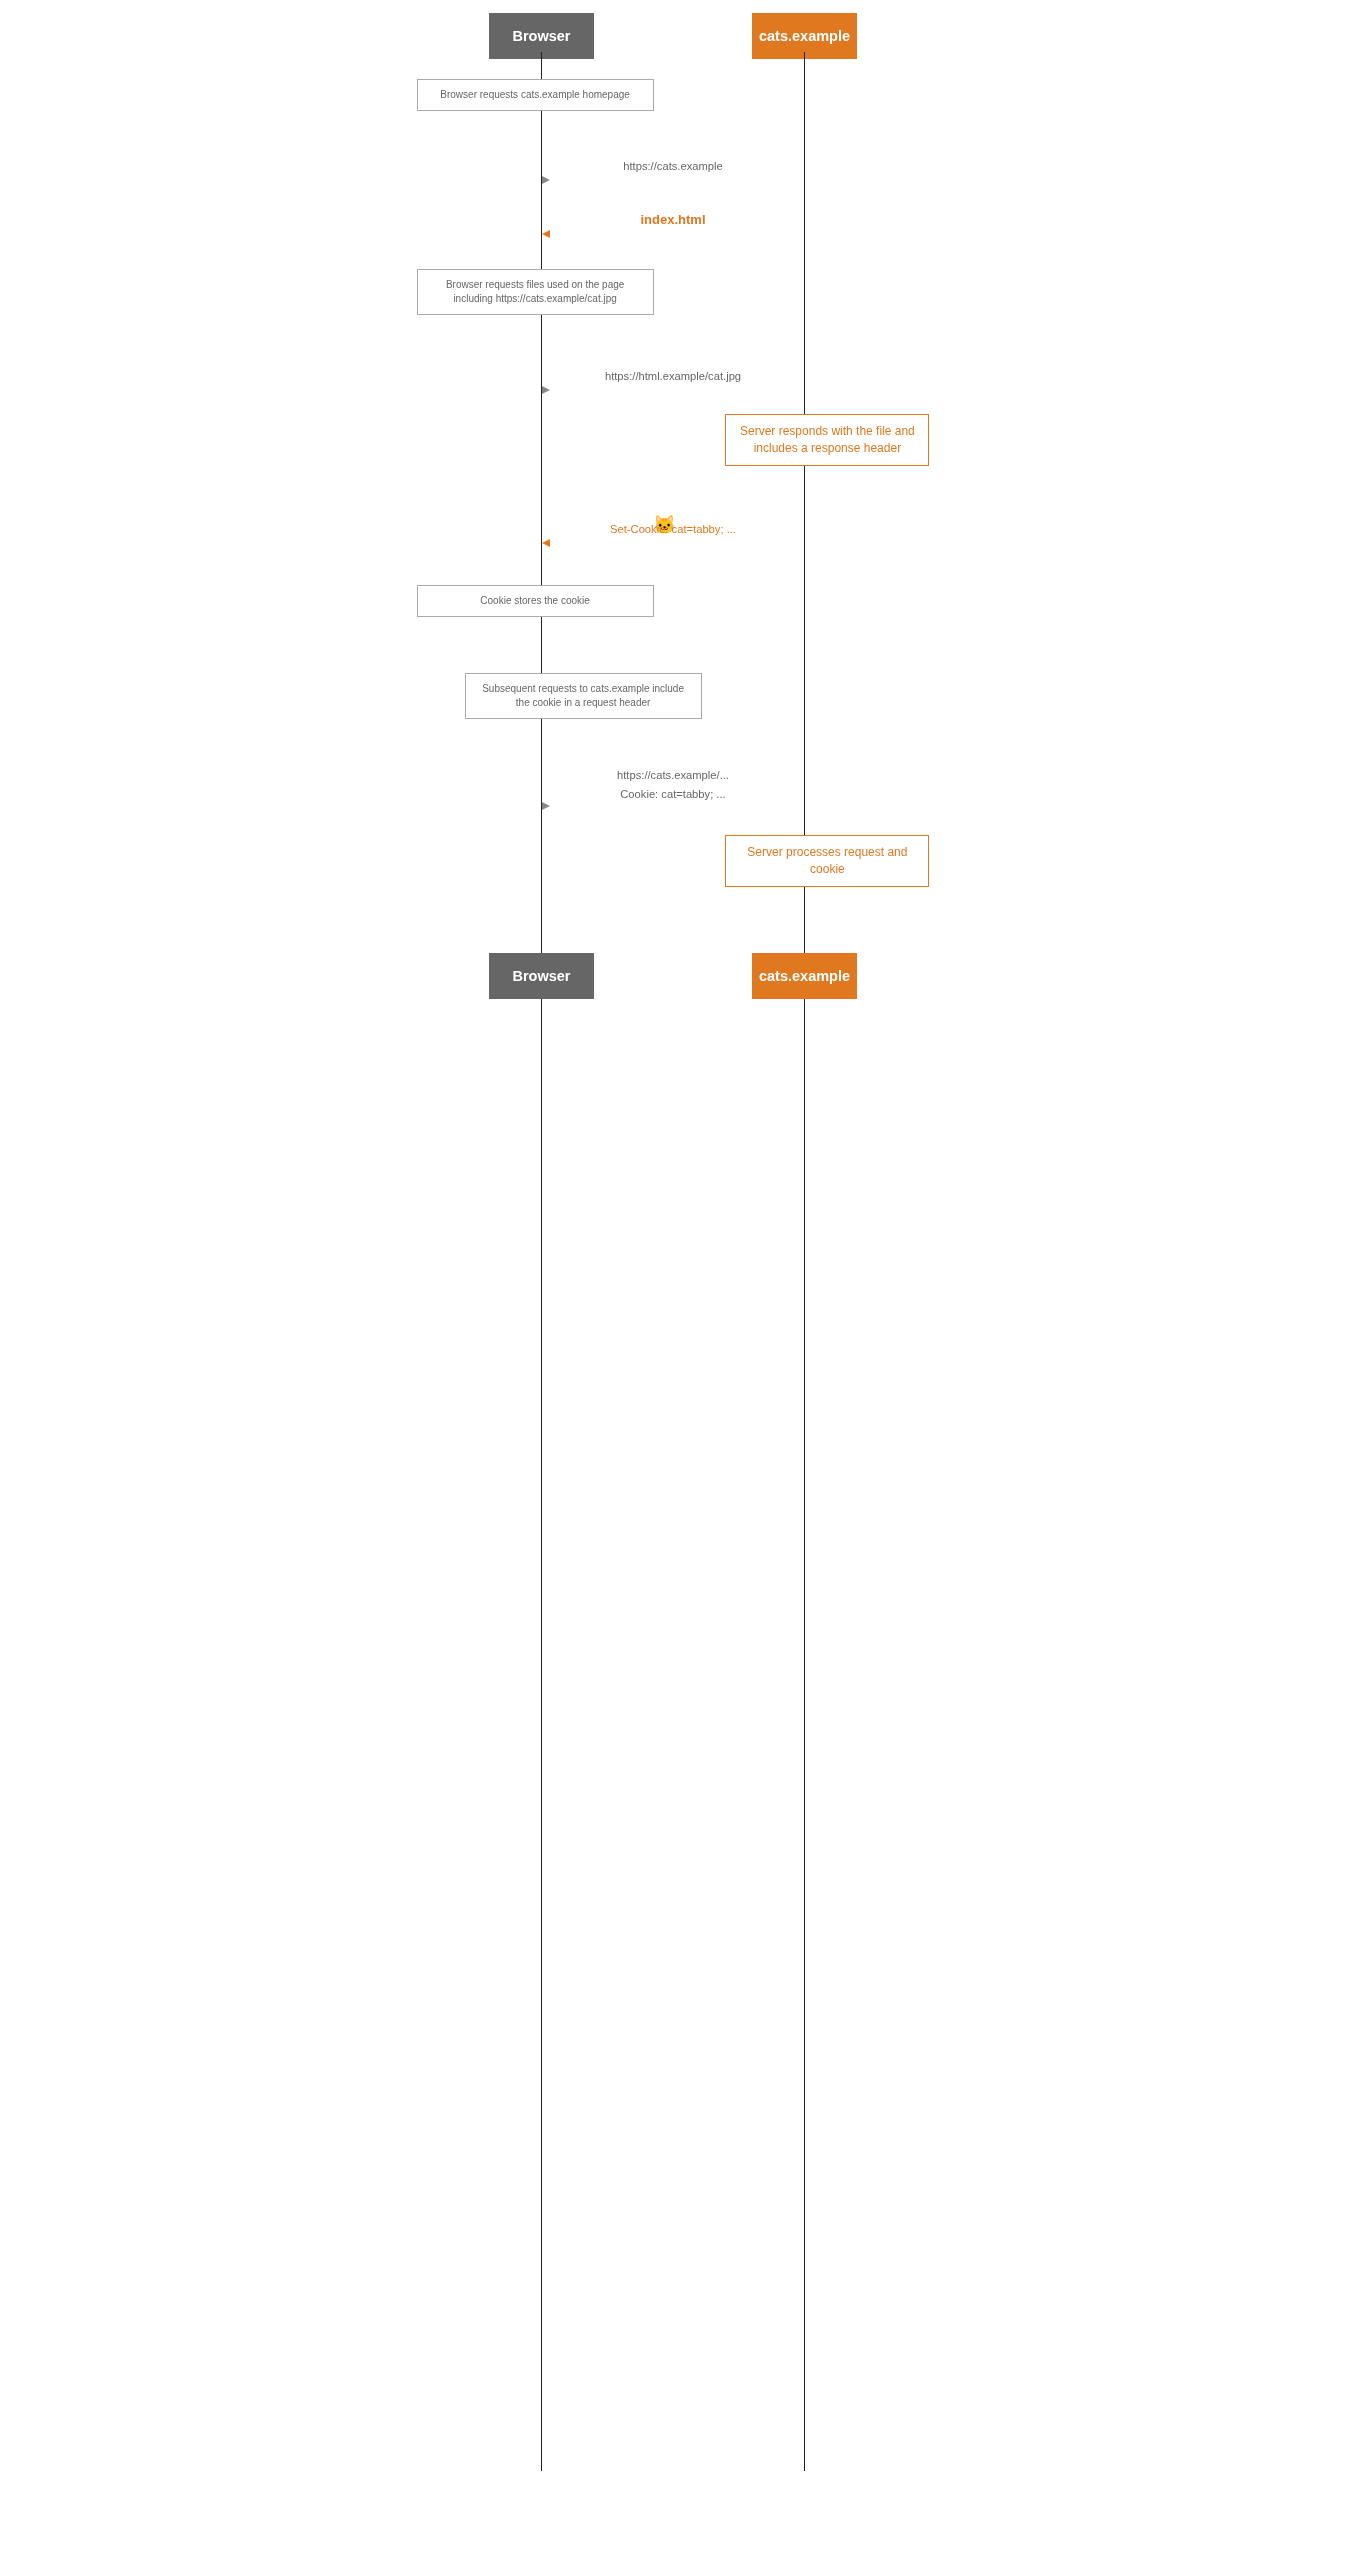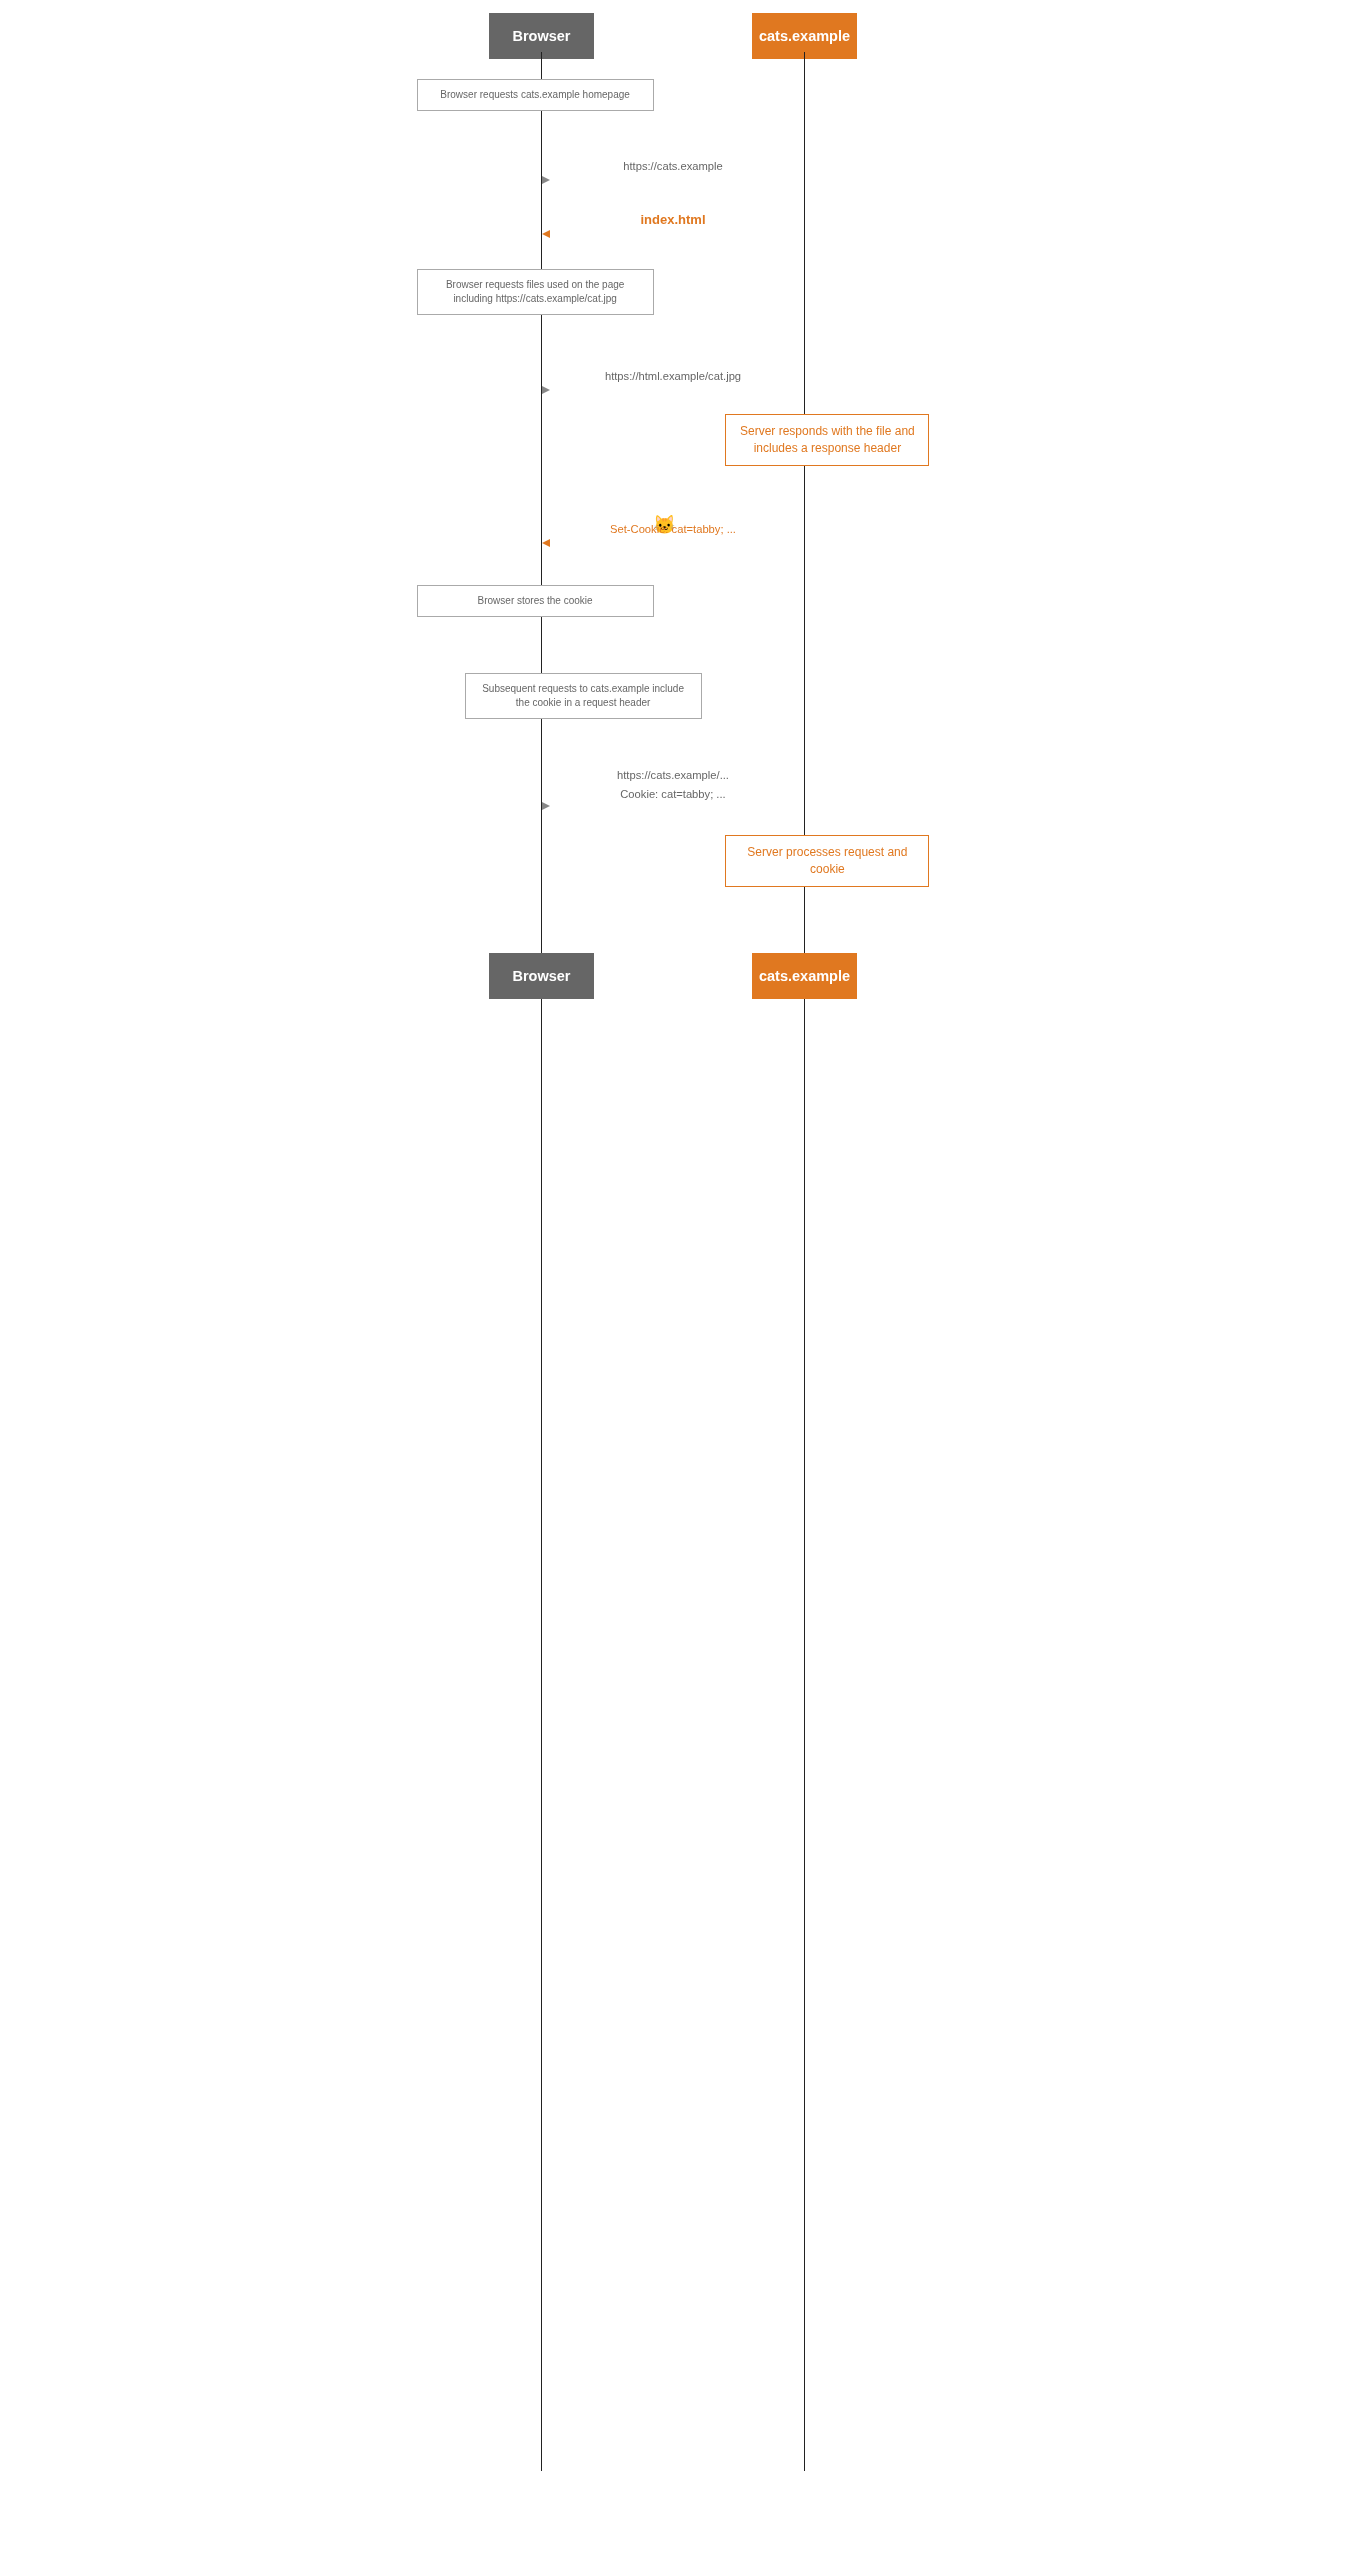--- a/index.html
+++ b/index.html
@@ -204,21 +204,21 @@
     <div style="position:absolute; top: 0; left: 132px; width: 262px;">
       <span class="arrow-label-orange" style="top:-16px;">Set-Cookie: cat=tabby; ...</span>
       <div class="arrow">
         <div class="arrowhead-left"></div>
         <div class="arrow-line-orange"></div>
       </div>
     </div>
   </div>
 
   <div class="note-box" style="top: 572px;">
-    <span>Browser stores the cookie</span>
+    <span>Cookie stores the cookie</span>
   </div>
 
   <div class="note-box" style="top: 660px; margin-left: 48px;">
     <span>Subsequent requests to cats.example include the cookie in a request header</span>
   </div>
 
   <div style="position:absolute; top: 789px; left: 132px; width: 262px;">
     <div style="position:absolute; top:-33px; width:100%; text-align:center;">
       <div class="arrow-label" style="position:relative; top:0;">https://cats.example/...</div>
       <div class="arrow-label" style="position:relative; top:7px;">Cookie: cat=tabby; ...</div>

